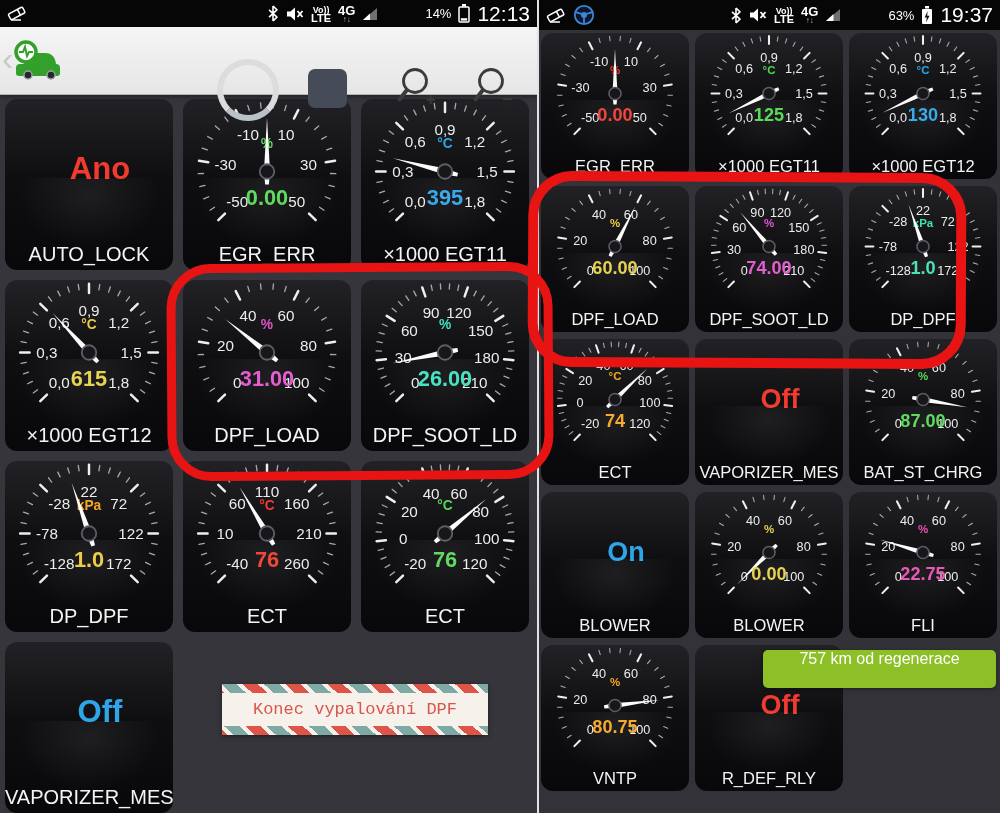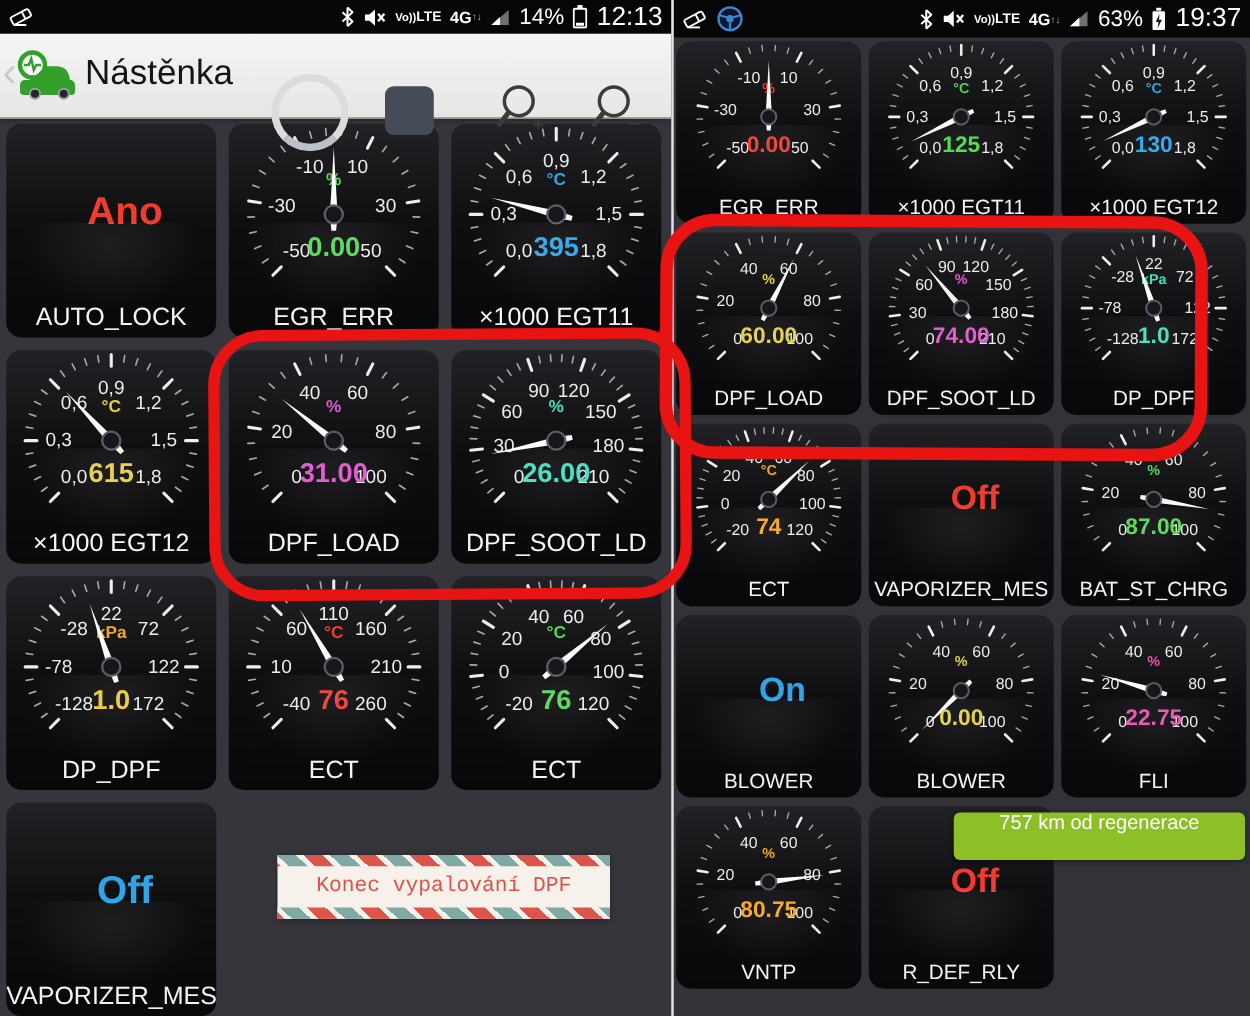--- a/index.html
+++ b/index.html
@@ -9,22 +9,22 @@
   #panel-right{left:539px;width:461px;background:#323238;}
   #divider{position:absolute;left:537px;top:0;width:2px;height:813px;background:#e2e2e2;z-index:6;}
 
   
   .sb{position:absolute;top:0;left:0;right:0;background:#060606;display:flex;align-items:center;
       color:#fff;padding:0 7px;gap:7px;box-sizing:border-box;}
   #panel-left .sb{height:27px;}
   #panel-right .sb{height:30px;}
   .sb .spacer{flex:1;}
   .sb .time{font-size:21px;}
-  .sb .pct{font-size:18px;}
-  .sb .stack{display:flex;flex-direction:row;align-items:center;line-height:8px;}
+  .sb .pct{font-size:13px;margin-left:40px;}
+  .sb .stack{display:flex;flex-direction:column;align-items:center;line-height:8px;}
   .sb .stack .l1{font-size:9px;font-weight:bold;}
   .sb .stack .l2{font-size:11px;font-weight:bold;}
   .sb .net .l1{font-size:13px;font-weight:bold;line-height:11px;}
   .sb .net .l2{font-size:8px;color:#bbb;line-height:7px;}
 
   
   #header{position:absolute;top:27px;left:0;right:0;height:67px;
     background:linear-gradient(#f5f5f5,#e6e6e6);border-bottom:1px solid #b3b3b3;
     box-shadow:0 2px 4px rgba(0,0,0,.35);z-index:2;}
   #header .chev{position:absolute;left:2px;top:12px;font-size:34px;color:#c9c9c9;}
@@ -125,21 +125,20 @@
       <span class="chev">‹</span>
       <svg id="app-icon" width="50" height="42" viewBox="0 0 50 42">
         <path d="M12 25 c2-8 6-11 13-11 h8 c7 0 10 4 11 11 z" fill="#33a02c"></path>
         <path d="M8 25 h36 a4 4 0 0 1 4 4 v5 a3 3 0 0 1 -3 3 h-38 a3 3 0 0 1 -3 -3 v-5 a4 4 0 0 1 4 -4 z" fill="#33a02c"></path>
         <circle cx="16" cy="36" r="4" fill="#24272b" stroke="#9aa0a6" stroke-width="1.5"></circle>
         <circle cx="39" cy="36" r="4" fill="#24272b" stroke="#9aa0a6" stroke-width="1.5"></circle>
         <circle cx="14" cy="13" r="10" fill="#fff" stroke="#33a02c" stroke-width="3.5"></circle>
         <polyline points="7,13 11,13 13,8 15,17 17,13 21,13" fill="none" stroke="#33a02c" stroke-width="2"></polyline>
         <line x1="21" y1="20" x2="26" y2="26" stroke="#33a02c" stroke-width="4" stroke-linecap="round"></line>
       </svg>
-      <span class="title">Nástěnka</span>
       <div id="spinner"></div>
       <div id="stop-btn"></div>
       <svg class="zoombtn" id="zoom-in" viewBox="0 0 42 48">
         <circle cx="19" cy="16" r="11.5" stroke="#3b3b3b" stroke-width="2.8" fill="none"></circle>
         <line x1="10.5" y1="25.5" x2="3.5" y2="34.5" stroke="#3b3b3b" stroke-width="4" stroke-linecap="round"></line>
         <text x="30" y="40" font-size="16" font-weight="bold" fill="#3b3b3b">+</text>
       </svg>
       <svg class="zoombtn" id="zoom-out" viewBox="0 0 42 48">
         <circle cx="19" cy="16" r="11.5" stroke="#3b3b3b" stroke-width="2.8" fill="none"></circle>
         <line x1="10.5" y1="25.5" x2="3.5" y2="34.5" stroke="#3b3b3b" stroke-width="4" stroke-linecap="round"></line>

